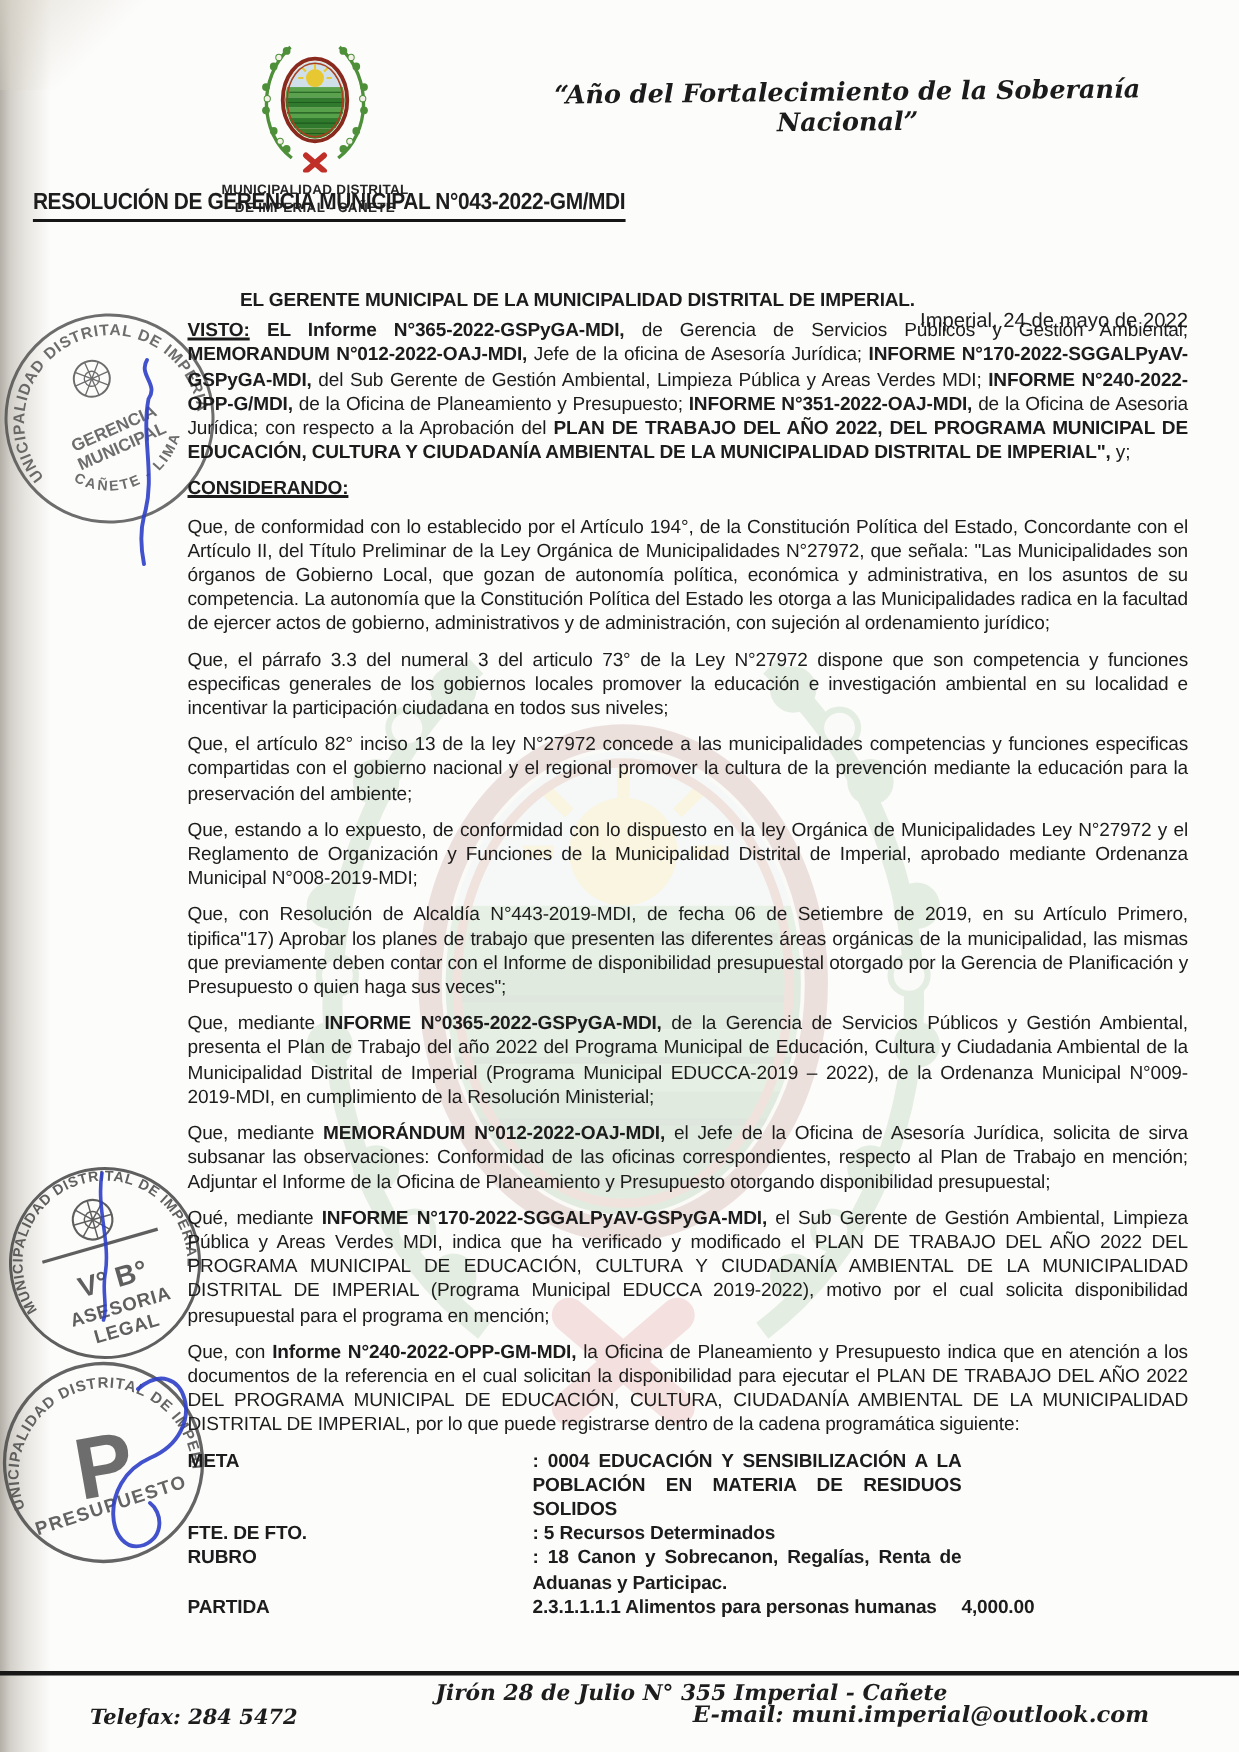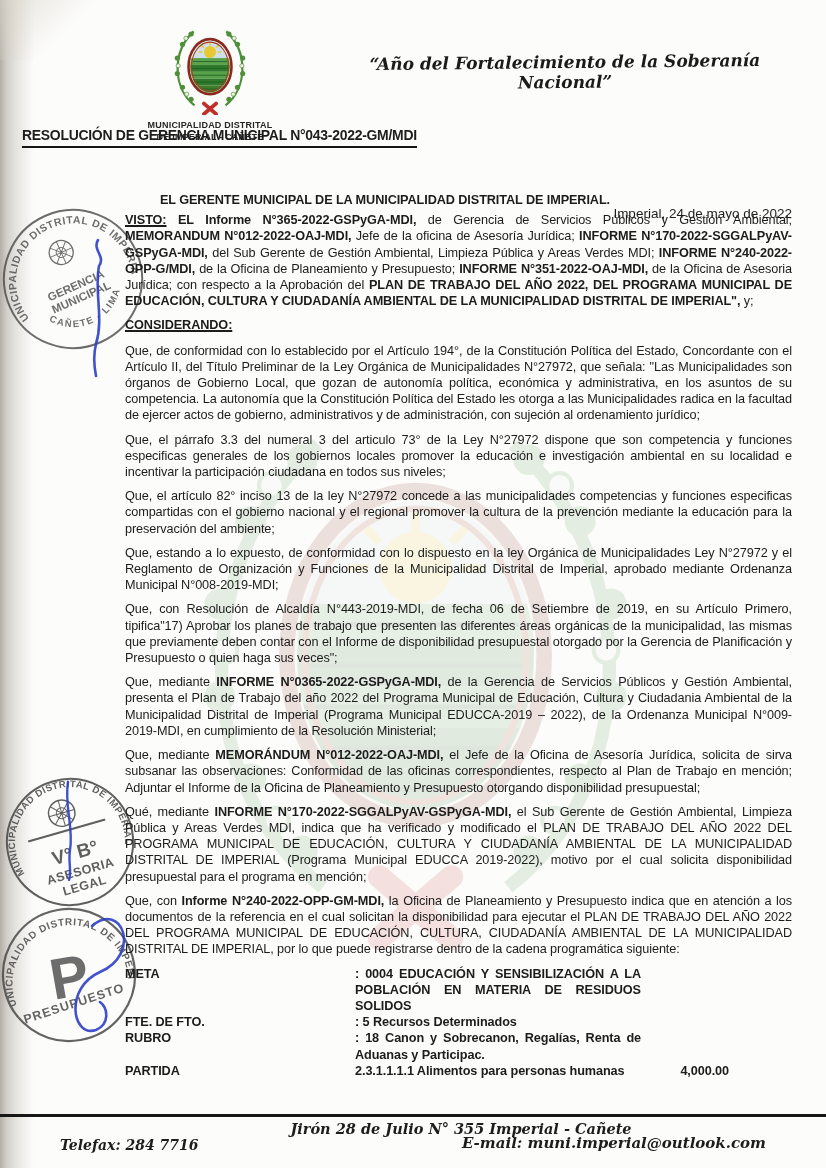--- a/index.html
+++ b/index.html
@@ -27,21 +27,21 @@
   .doc-body p{margin:0 0 8px 0;}
   .doc-body p.addressee{font-weight:bold;margin-bottom:4px;padding-left:35px;}
   .doc-body p.heading{margin-bottom:9px;}
   .b{font-weight:bold;}
   .u{text-decoration:underline;text-decoration-thickness:1.8px;}
 
   .budget{margin-top:3px;font-weight:bold;width:604px;}
   .brow{display:flex;align-items:flex-start;}
   .blbl{width:230px;flex:none;}
   .bval{flex:1;}
-  .bamt{width:88px;flex:none;text-align:right;}
+  .bamt{width:88px;flex:none;text-align:left;}
 
   .stamp{position:absolute;z-index:1;}
   .stamp text{font-family:"Liberation Sans",sans-serif;}
   #stamp-gerencia{left:-2px;top:204px;width:150px;height:150px;transform:rotate(-24deg);opacity:.8;}
   #stamp-asesoria{left:0px;top:772px;width:140px;height:140px;transform:rotate(-16deg);opacity:.88;}
   #stamp-presupuesto{left:-4px;top:902px;width:146px;height:146px;transform:rotate(-10deg);opacity:.85;}
   .signature{position:absolute;z-index:4;}
 
   .footer-rule{position:absolute;left:0;right:0;top:1114px;height:3px;background:#171717;z-index:2;}
   .footer-address{position:absolute;top:1120px;left:0;width:100%;text-align:center;z-index:2;
@@ -226,16 +226,16 @@
     </text>
     <text x="73" y="95" font-size="58" font-weight="bold" fill="#555555" text-anchor="middle">P</text>
     <text transform="rotate(-8 73 102)" x="73" y="106" font-size="12.5" font-weight="bold" fill="#4a4a4a" text-anchor="middle" letter-spacing="1">PRESUPUESTO</text>
   </svg>
   <svg class="signature" style="left:30px;top:896px;width:120px;height:160px" viewBox="0 0 120 160" xmlns="http://www.w3.org/2000/svg">
     <path d="M62,30 C92,4 112,58 70,76 C34,92 42,142 66,134 C80,128 78,112 70,106" fill="none" stroke="#2e3fc7" stroke-width="2.6" stroke-linecap="round" opacity=".9"></path>
   </svg>
 
   <div class="footer-rule"></div>
   <div class="footer-address">Jirón 28 de Julio N° 355 Imperial - Cañete</div>
-  <div class="footer-telefax">Telefax: 284 7716</div>
+  <div class="footer-telefax">Telefax: 284 5472</div>
   <div class="footer-email">E-mail: muni.imperial@outlook.com</div>
 
 </div>
 
 </body></html>

